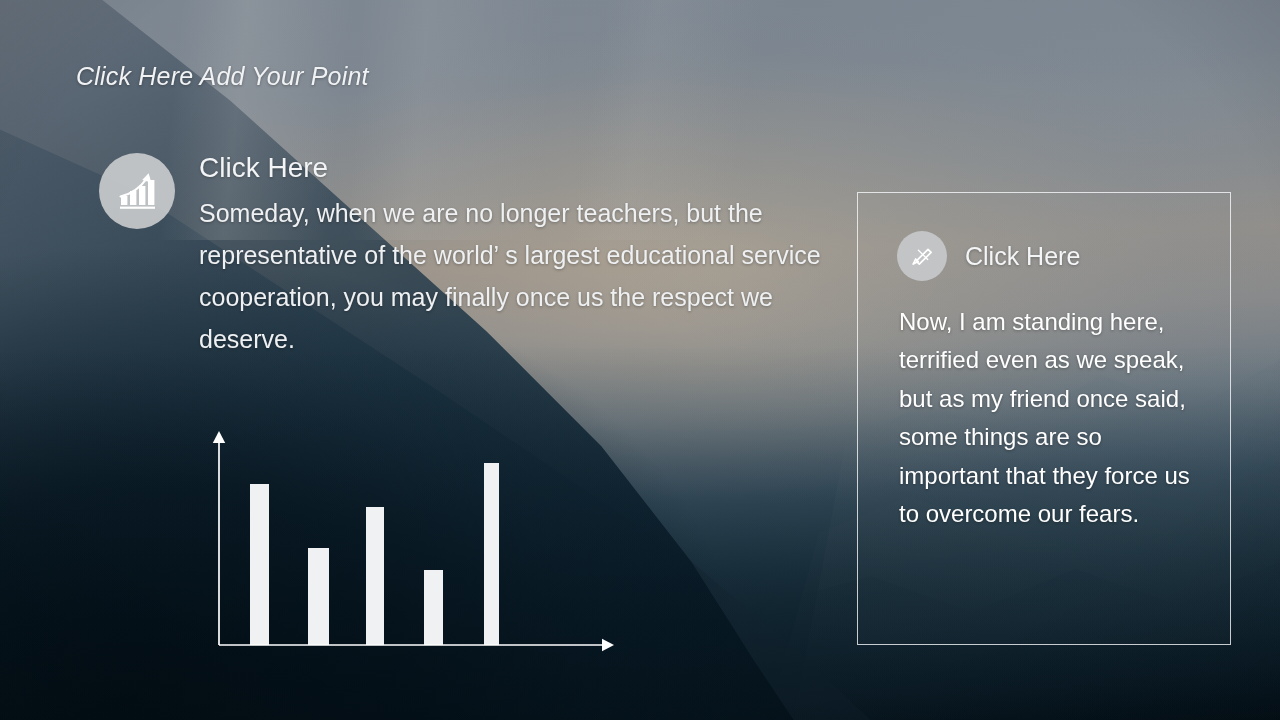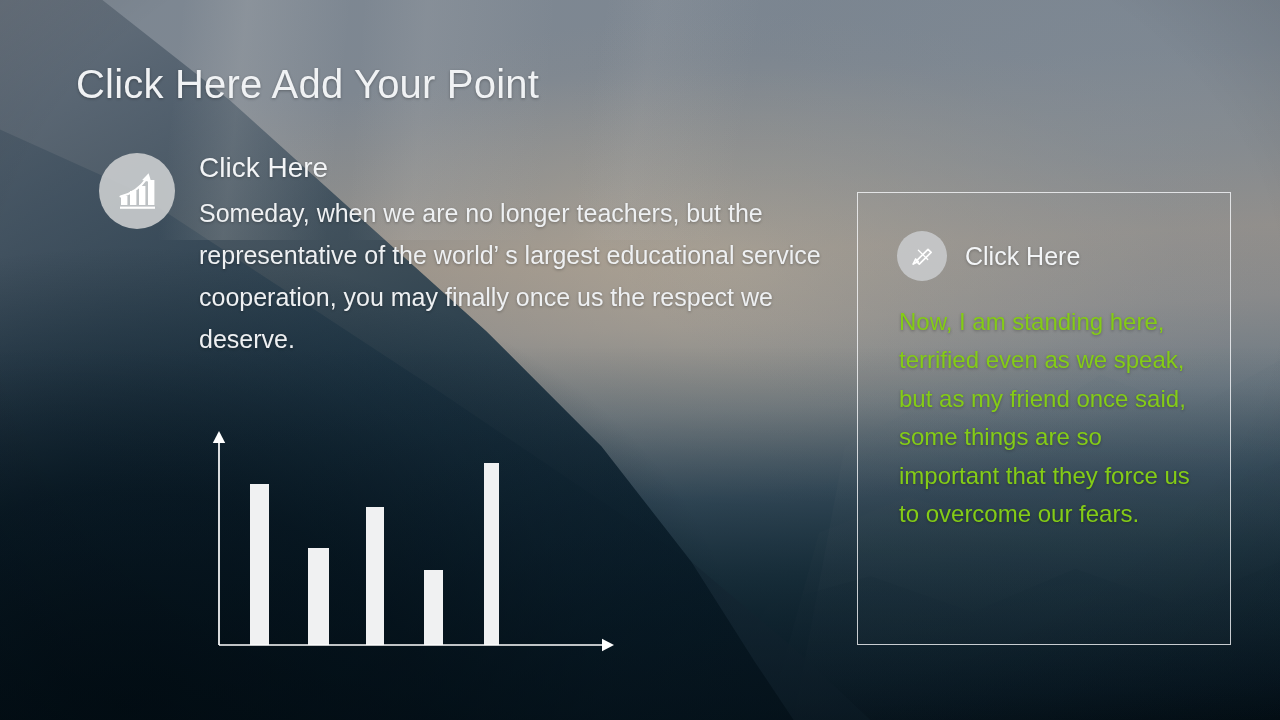--- a/index.html
+++ b/index.html
@@ -116,26 +116,27 @@
   .bg-vignette {
     background:
       linear-gradient(to bottom, rgba(0,0,0,0) 48%, rgba(2,14,22,0.34) 76%, rgba(1,10,16,0.60) 100%),
       radial-gradient(ellipse 1100px 720px at 50% 40%, rgba(0,0,0,0) 58%, rgba(0,0,0,0.26) 100%);
   }
 
   
   #title {
     position:absolute;
     left:76px; top:62px;
-    font-size:40px;
+    font-size:25px;
     font-weight:400;
     letter-spacing:0.2px;
     color:#f0f2f4;
     text-shadow:0 1px 3px rgba(0,0,0,0.30);
     white-space:nowrap;
+    font-style:italic;
   }
 
   
   #left-block {
     position:absolute;
     left:99px; top:150px;
     width:760px;
   }
   .badge {
     position:absolute;
@@ -202,21 +203,21 @@
     text-shadow:0 1px 3px rgba(0,0,0,0.28);
     white-space:nowrap;
   }
   #panel-body {
     position:absolute;
     left:41px; top:110px;
     width:298px;
     font-size:24px;
     font-weight:400;
     line-height:1.60;
-    color:#84cc16;
+    color:#ffffff;
     text-shadow:0 1px 3px rgba(0,0,0,0.30);
   }
 </style>
 </head>
 <body>
 
 <div id="slide">
 
   <div class="bg-layer bg-base"></div>
   <div class="bg-layer bg-haze-warm"></div>

